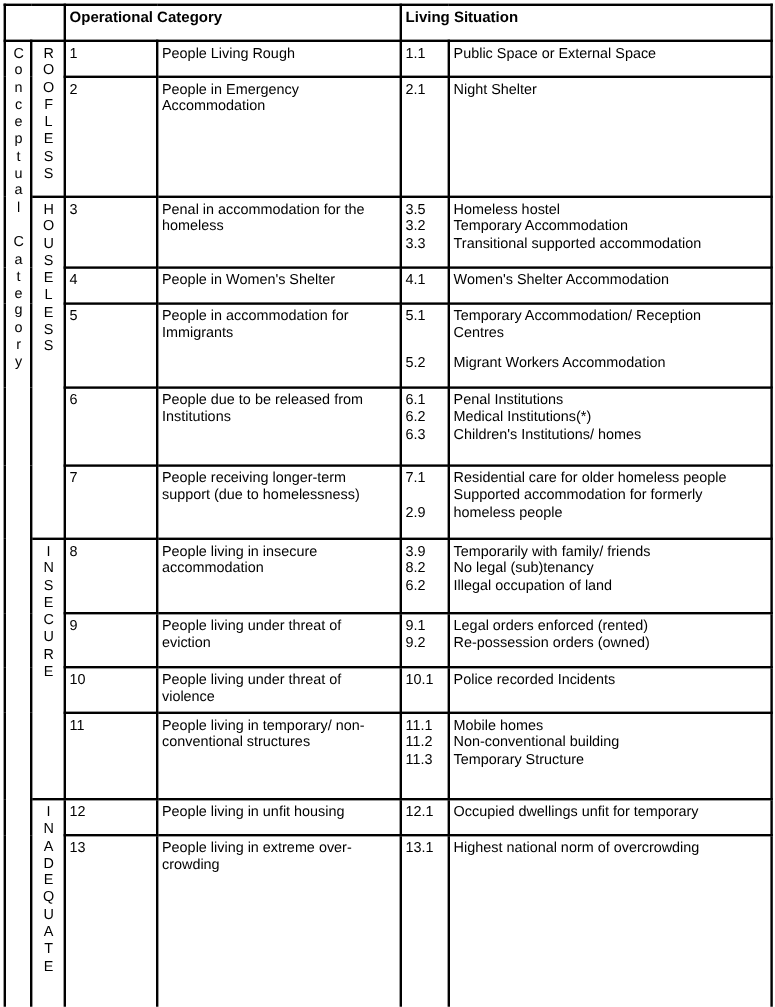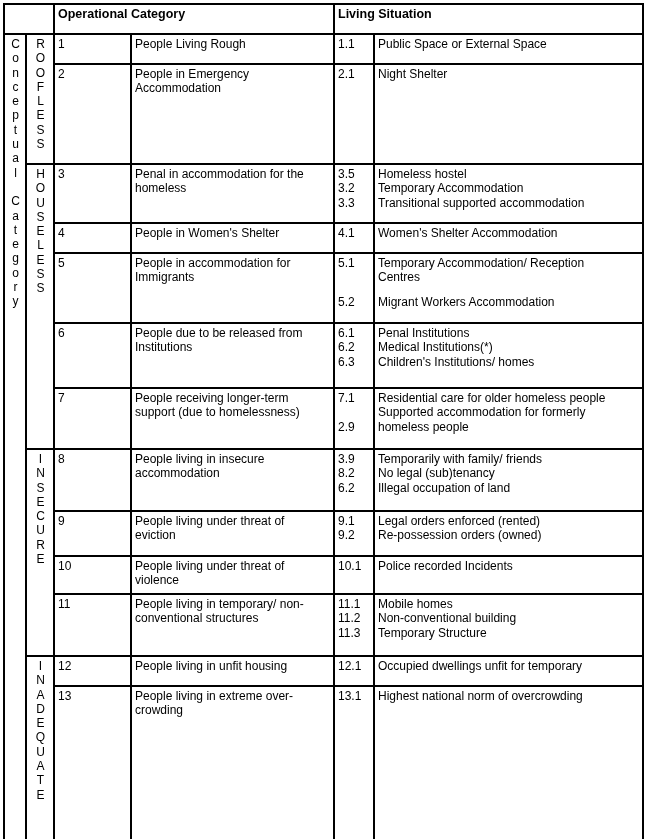--- a/index.html
+++ b/index.html
@@ -245,21 +245,21 @@
             <div>People living under threat of</div>
             <div>violence</div>
           </td>
           <td class="livnum">
             <div>10.1</div>
           </td>
           <td class="livtext">
             <div>Police recorded Incidents</div>
           </td>
         </tr>
-        <tr style="height: 62px;">
+        <tr style="height: 72px;">
           <td class="opnum">11</td>
           <td class="optext">
             <div>People living in temporary/ non-</div>
             <div>conventional structures</div>
           </td>
           <td class="livnum">
             <div>11.1</div>
             <div>11.2</div>
             <div>11.3</div>
           </td>

